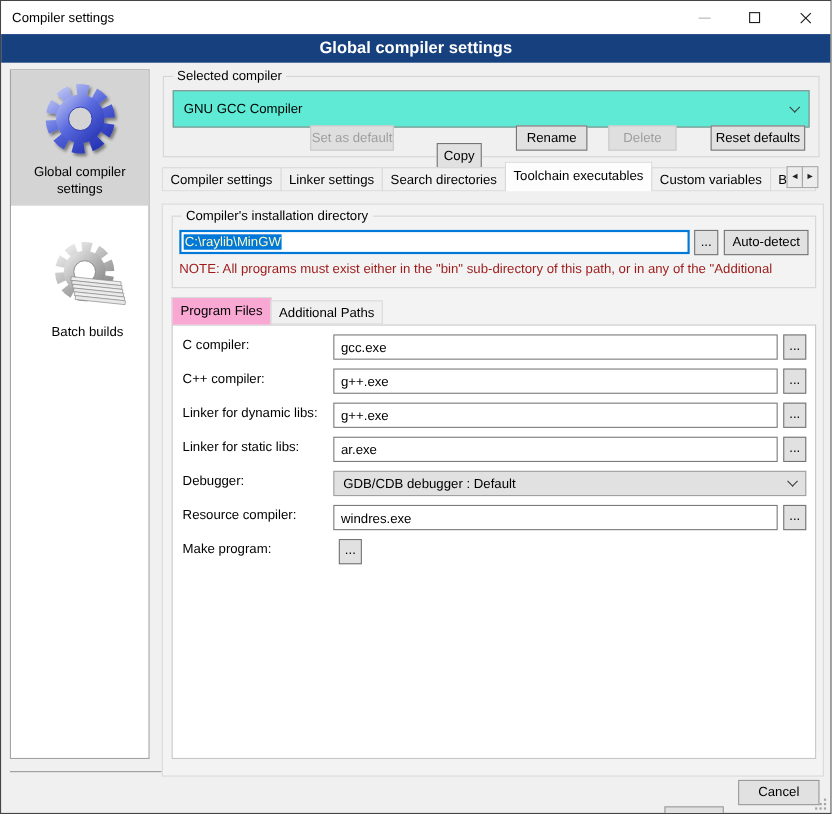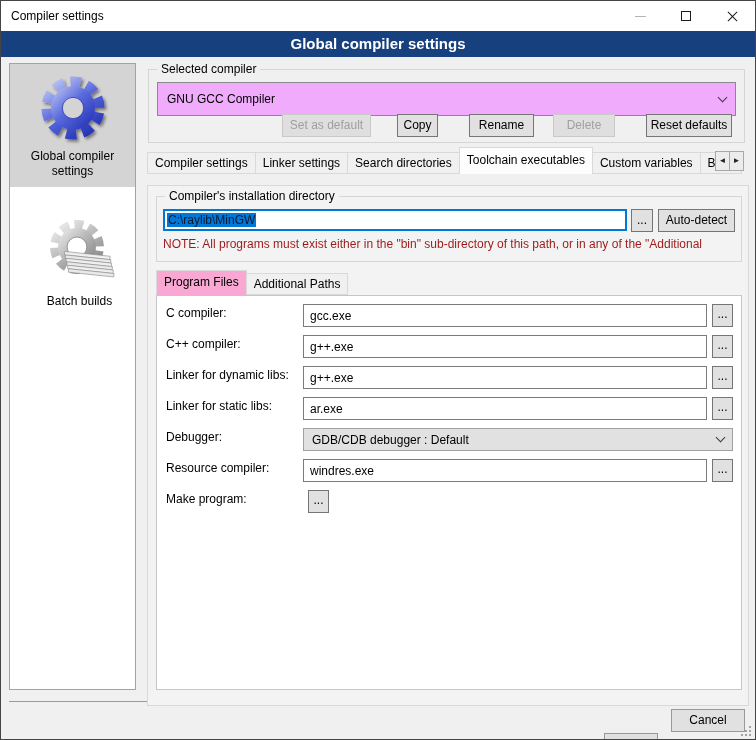--- a/index.html
+++ b/index.html
@@ -36,33 +36,33 @@
   .side-item.p2 { padding-top:10px; }
   .side-item.p3 { margin-top:22px;padding-left:16px; }
   .hole { fill:#ffffff; }
   .side-item.selected .hole { fill:#d4d4d4; }
 
   
   .groupbox { position:absolute; border:1px solid #d5d5d5; }
   .groupbox > .legend { position:absolute; top:-8px; left:8px; background:#f0f0f0; padding:0 4px; line-height:14px; }
 
   .grp-compiler { left:147px; top:68px; width:597px; height:74px; }
-  .combo { display:flex; align-items:center; background:#f0abfc; border:1px solid #8a8a8a;
+  .combo { display:flex; align-items:center; background:#5eead4; border:1px solid #8a8a8a;
            height:22px; padding:16px 9px;gap:21px; }
   .combo .val { flex:1; white-space:nowrap; overflow:hidden; }
   .chev { width:7px; height:7px; border-right:1.4px solid #3c3c3c; border-bottom:1.4px solid #3c3c3c;
           transform:rotate(45deg); margin-top:-4px; flex:0 0 auto; }
   .grp-compiler .combo { position:absolute; left:8px; right:8px; top:12px; }
   .btnrow { position:absolute; left:0; right:0; top:44px; height:23px; }
   .btn { background:#e1e1e1; border:1px solid #757575; height:23px; line-height:21px;
          text-align:center; font-size:12px; color:#000; }
   .btn.disabled { background:#dfdfdf; border-color:#c9c9c9; color:#9f9f9f; }
   .btnrow .btn { position:absolute; }
-  .b-setdef { left:133px; width:89px; }
-  .b-copy   { left:248px; width:41px; }
+  .b-setdef { left:133px; width:76px; }
+  .b-copy   { left:248px; width:41px;margin-top:16px; }
   .b-rename { left:320px; width:65px; }
   .b-delete { left:404px; width:62px; }
   .b-reset  { right:12px; width:86px; }
 
   
   .tabs { position:absolute; left:146px; top:146px; width:602px; height:27px;
           display:flex; align-items:flex-end; overflow:hidden; padding-right:33px; z-index:3; }
   .tab { flex:0 0 auto; white-space:nowrap; height:22px; line-height:21px; padding:0 7px;
          background:#f0f0f0; border:1px solid #d9d9d9; margin-right:-1px; }
   .tab.active { height:27px; line-height:24px; background:#fdfdfd; border-bottom:none; }
@@ -72,21 +72,21 @@
 
   
   .tabpage { position:absolute; left:146px; top:172px; width:602px; height:521px;
              background:#f3f3f3; border:1px solid #d9d9d9; z-index:1;margin-top:12px; }
   .tabpage .groupbox > .legend { background:#f3f3f3; }
 
   .grp-dir { left:8px; top:10px; width:586px; height:66px; }
   .dir-row { position:absolute; left:6px; right:6px; top:12px; height:22px; display:flex; }
   .dir-input { flex:1; background:#fff; border:2px solid #0078d7; height:22px;
                line-height:18px; padding:0 2px; white-space:nowrap; overflow:hidden; }
-  .dir-input .sel { background:#0078d7; color:#0f172a; padding:0 1px; }
+  .dir-input .sel { background:#0078d7; color:#fef9c3; padding:0 1px; }
   .b-browse-dir { width:22px; margin-left:4px; flex:0 0 auto; }
   .b-autodetect { width:77px; margin-left:5px; flex:0 0 auto; }
   .note { position:absolute; left:6px; right:0; top:40px; color:#9e1a1a;
           white-space:nowrap; overflow:hidden; }
 
   
   .subtabs { position:absolute; left:8px; top:84px; height:25px; display:flex; align-items:flex-end; z-index:3; }
   .subtabs .tab.active { height:25px; line-height:23px; background:#f9a8d4; }
 
   

